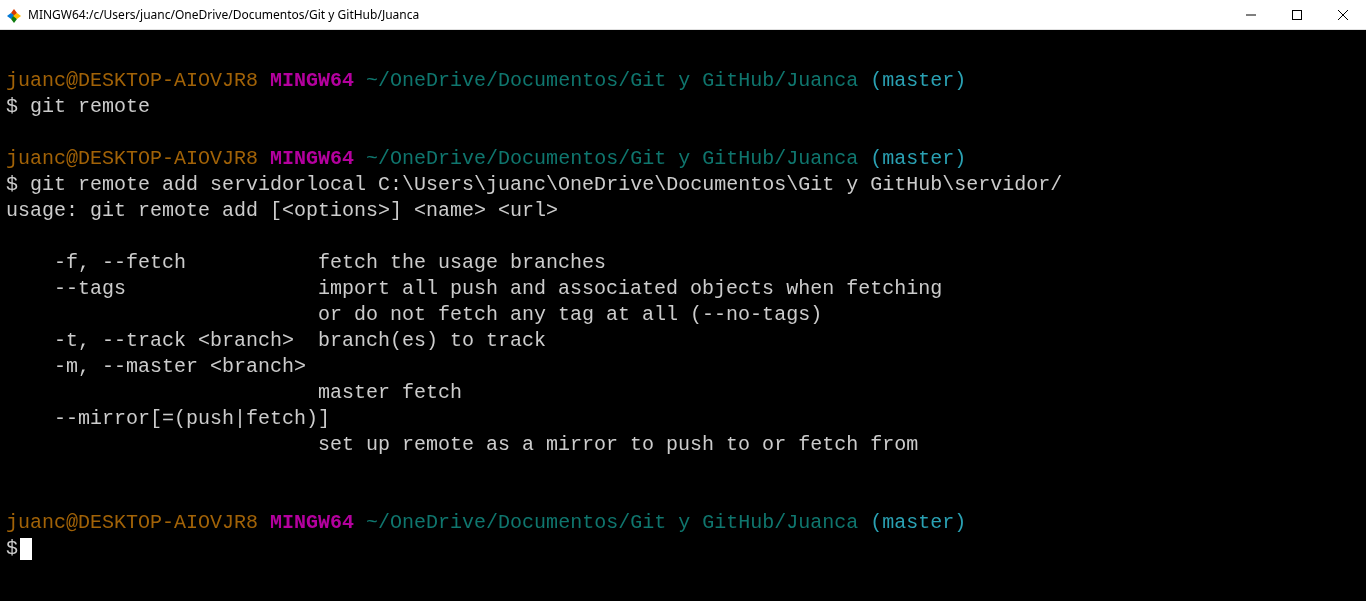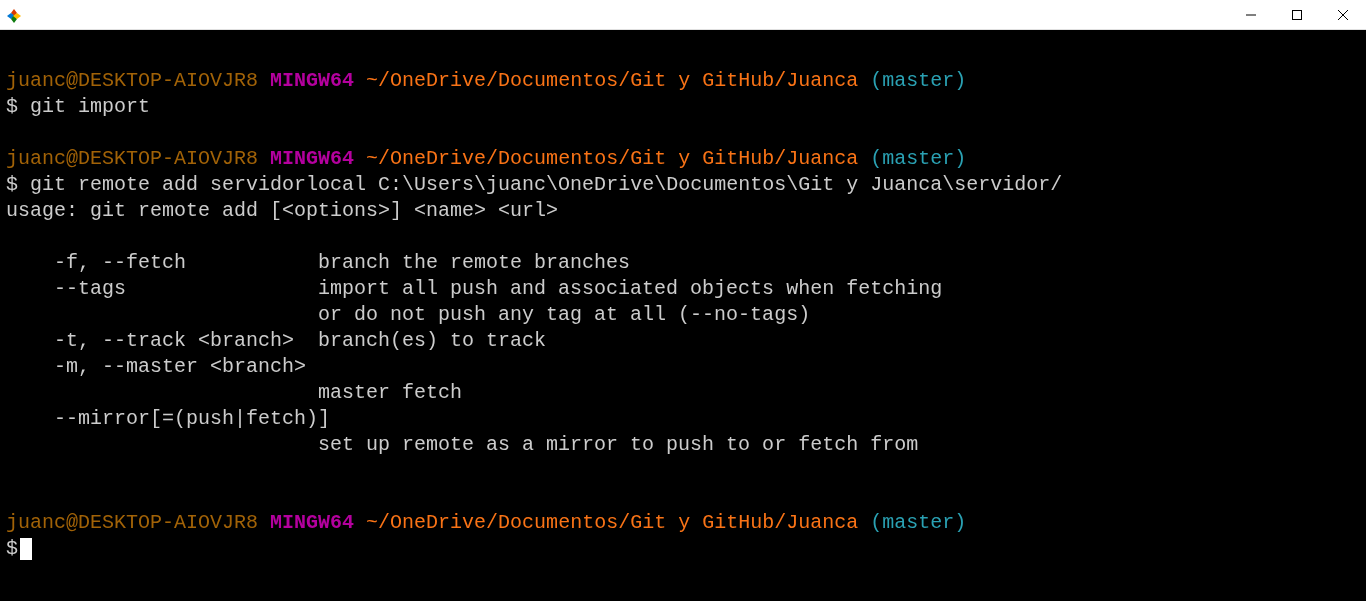--- a/index.html
+++ b/index.html
@@ -56,21 +56,21 @@
       padding: 12px 6px 6px 6px;
       font-family: Consolas, 'Courier New', monospace;
       font-size: 20px;
       line-height: 26px;
       color: #ffffff;
       white-space: pre;
       overflow: hidden;
     }
     .c-green { color: #a16207; }
     .c-magenta { color: #b4009e; font-weight: bold; }
-    .c-yellow { color: #f97316; }
+    .c-yellow { color: #0f766e; }
     .c-cyan { color: #2aa1b3; text-align: center; }
     .c-white { color: #cccccc; }
     .cursor {
       display: inline-block;
       width: 12px;
       height: 22px;
       background: #ffffff;
       vertical-align: text-bottom;
       margin-left: 2px;
     }
@@ -80,20 +80,21 @@
 
 <div class="titlebar">
   <span class="titlebar-icon">
     <svg viewBox="0 0 16 16">
       <polygon points="8,1 11,5 8,9 5,5" fill="#d83b01"></polygon>
       <polygon points="1,8 5,5 9,8 5,11" fill="#0078d4"></polygon>
       <polygon points="8,15 5,11 8,7 11,11" fill="#107c10"></polygon>
       <polygon points="15,8 11,11 7,8 11,5" fill="#ffb900"></polygon>
     </svg>
   </span>
+  <span class="titlebar-title">MINGW64:/c/Users/juanc/OneDrive/Documentos/Git y GitHub/Juanca</span>
   <div class="window-controls">
     <div class="window-control">
       <svg viewBox="0 0 10 10">
           <line x1="0" y1="5" x2="10" y2="5" stroke="#000" stroke-width="1"></line>
         </svg>
     </div>
     <div class="window-control">
       <svg viewBox="0 0 10 10">
           <rect x="0.5" y="0.5" width="9" height="9" fill="none" stroke="#000" stroke-width="1"></rect>
         </svg>
@@ -102,29 +103,29 @@
       <svg viewBox="0 0 10 10">
           <line x1="0" y1="0" x2="10" y2="10" stroke="#000" stroke-width="1"></line>
           <line x1="10" y1="0" x2="0" y2="10" stroke="#000" stroke-width="1"></line>
         </svg>
     </div>
   </div>
 </div>
 
 <div class="terminal">
 <div><span class="c-green">juanc@DESKTOP-AIOVJR8</span> <span class="c-magenta">MINGW64</span> <span class="c-yellow">~/OneDrive/Documentos/Git y GitHub/Juanca</span> <span class="c-cyan">(master)</span>
-<span class="c-white">$</span> <span class="c-white">git import</span>
+<span class="c-white">$</span> <span class="c-white">git remote</span>
 
 <span class="c-green">juanc@DESKTOP-AIOVJR8</span> <span class="c-magenta">MINGW64</span> <span class="c-yellow">~/OneDrive/Documentos/Git y GitHub/Juanca</span> <span class="c-cyan">(master)</span>
-<span class="c-white">$</span> <span class="c-white">git remote add servidorlocal C:\Users\juanc\OneDrive\Documentos\Git y Juanca\servidor/</span>
+<span class="c-white">$</span> <span class="c-white">git remote add servidorlocal C:\Users\juanc\OneDrive\Documentos\Git y GitHub\servidor/</span>
 <span class="c-white">usage: git remote add [&lt;options&gt;] &lt;name&gt; &lt;url&gt;</span>
 
-<span class="c-white">    -f, --fetch           branch the remote branches</span>
+<span class="c-white">    -f, --fetch           fetch the usage branches</span>
 <span class="c-white">    --tags                import all push and associated objects when fetching</span>
-<span class="c-white">                          or do not push any tag at all (--no-tags)</span>
+<span class="c-white">                          or do not fetch any tag at all (--no-tags)</span>
 <span class="c-white">    -t, --track &lt;branch&gt;  branch(es) to track</span>
 <span class="c-white">    -m, --master &lt;branch&gt;</span>
 <span class="c-white">                          master fetch</span>
 <span class="c-white">    --mirror[=(push|fetch)]</span>
 <span class="c-white">                          set up remote as a mirror to push to or fetch from</span>
 
 
 <span class="c-green">juanc@DESKTOP-AIOVJR8</span> <span class="c-magenta">MINGW64</span> <span class="c-yellow">~/OneDrive/Documentos/Git y GitHub/Juanca</span> <span class="c-cyan">(master)</span>
 <span class="c-white">$</span><span class="cursor"></span></div>
 </div>

